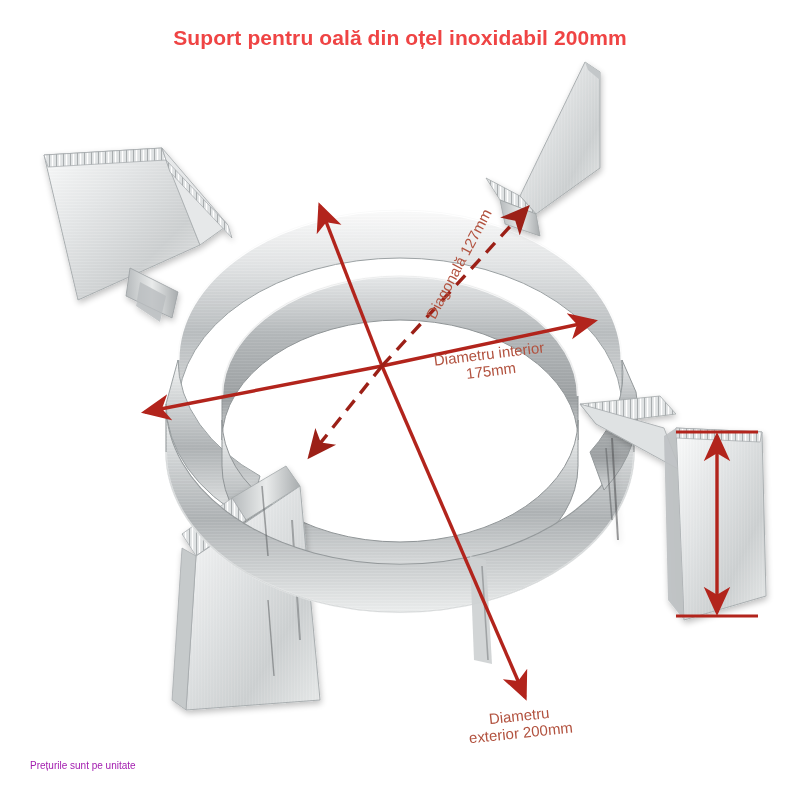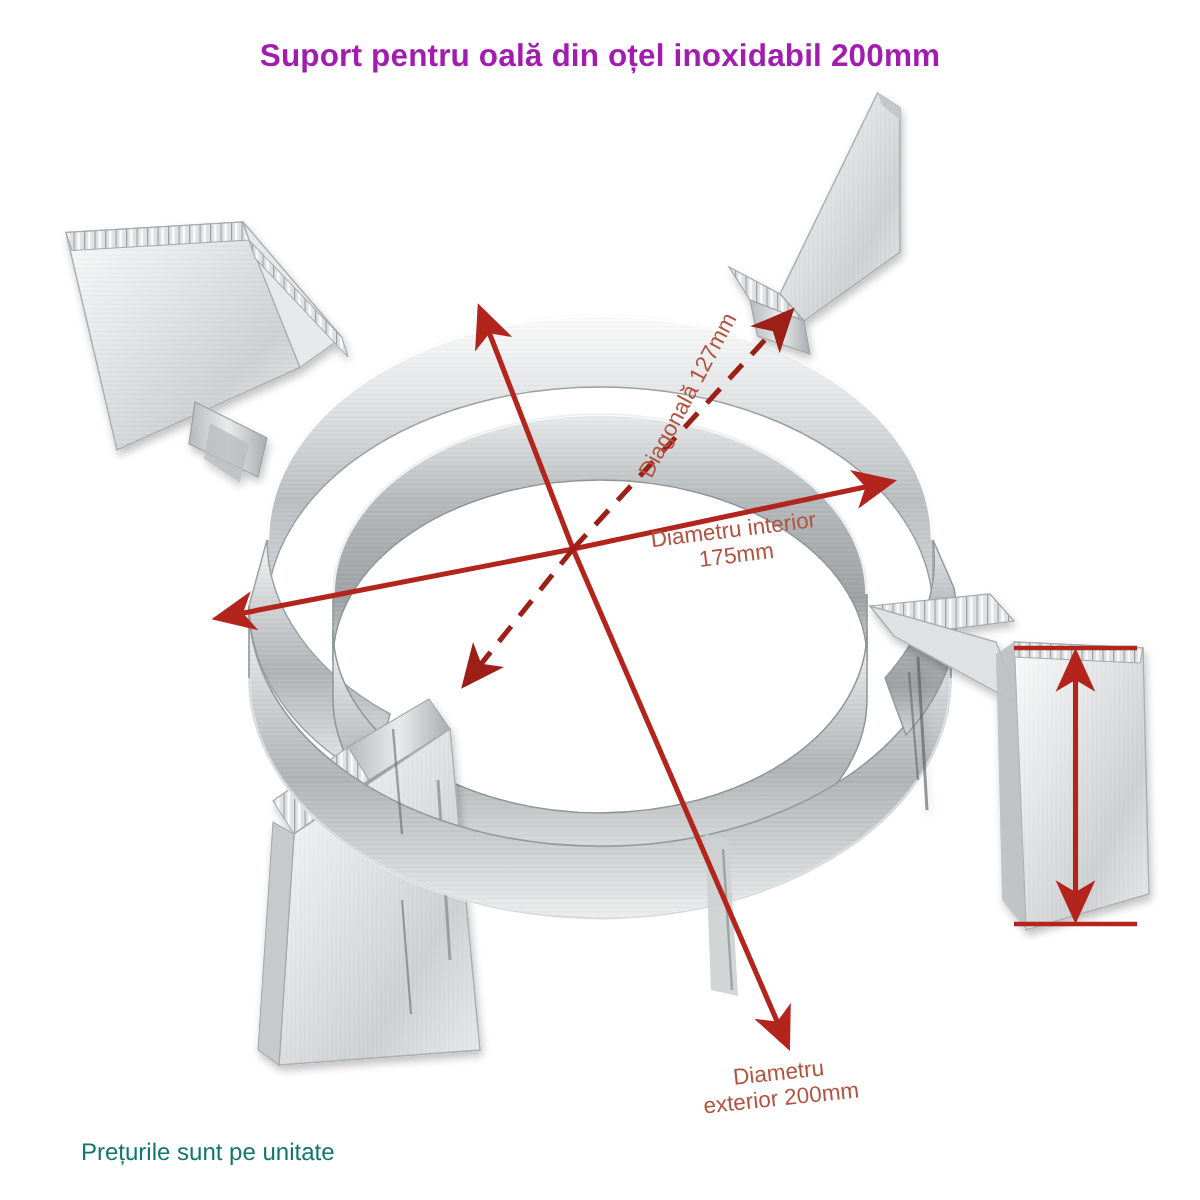--- a/index.html
+++ b/index.html
@@ -21,31 +21,31 @@
   
   #title {
     position: absolute;
     left: 0;
     top: 26px;
     width: 800px;
     text-align: center;
     font-size: 21px;
     font-weight: 700;
     letter-spacing: 0.1px;
-    color: #a21caf;
+    color: #ef4444;
     white-space: nowrap;
   }
 
   
   #footnote {
     position: absolute;
-    left: 54px;
+    left: 30px;
     top: 760px;
-    font-size: 16px;
-    color: #0f766e;
+    font-size: 10px;
+    color: #a21caf;
   }
 
   
   #product-svg, #anno-svg {
     position: absolute;
     left: 0;
     top: 0;
     width: 800px;
     height: 800px;
   }

